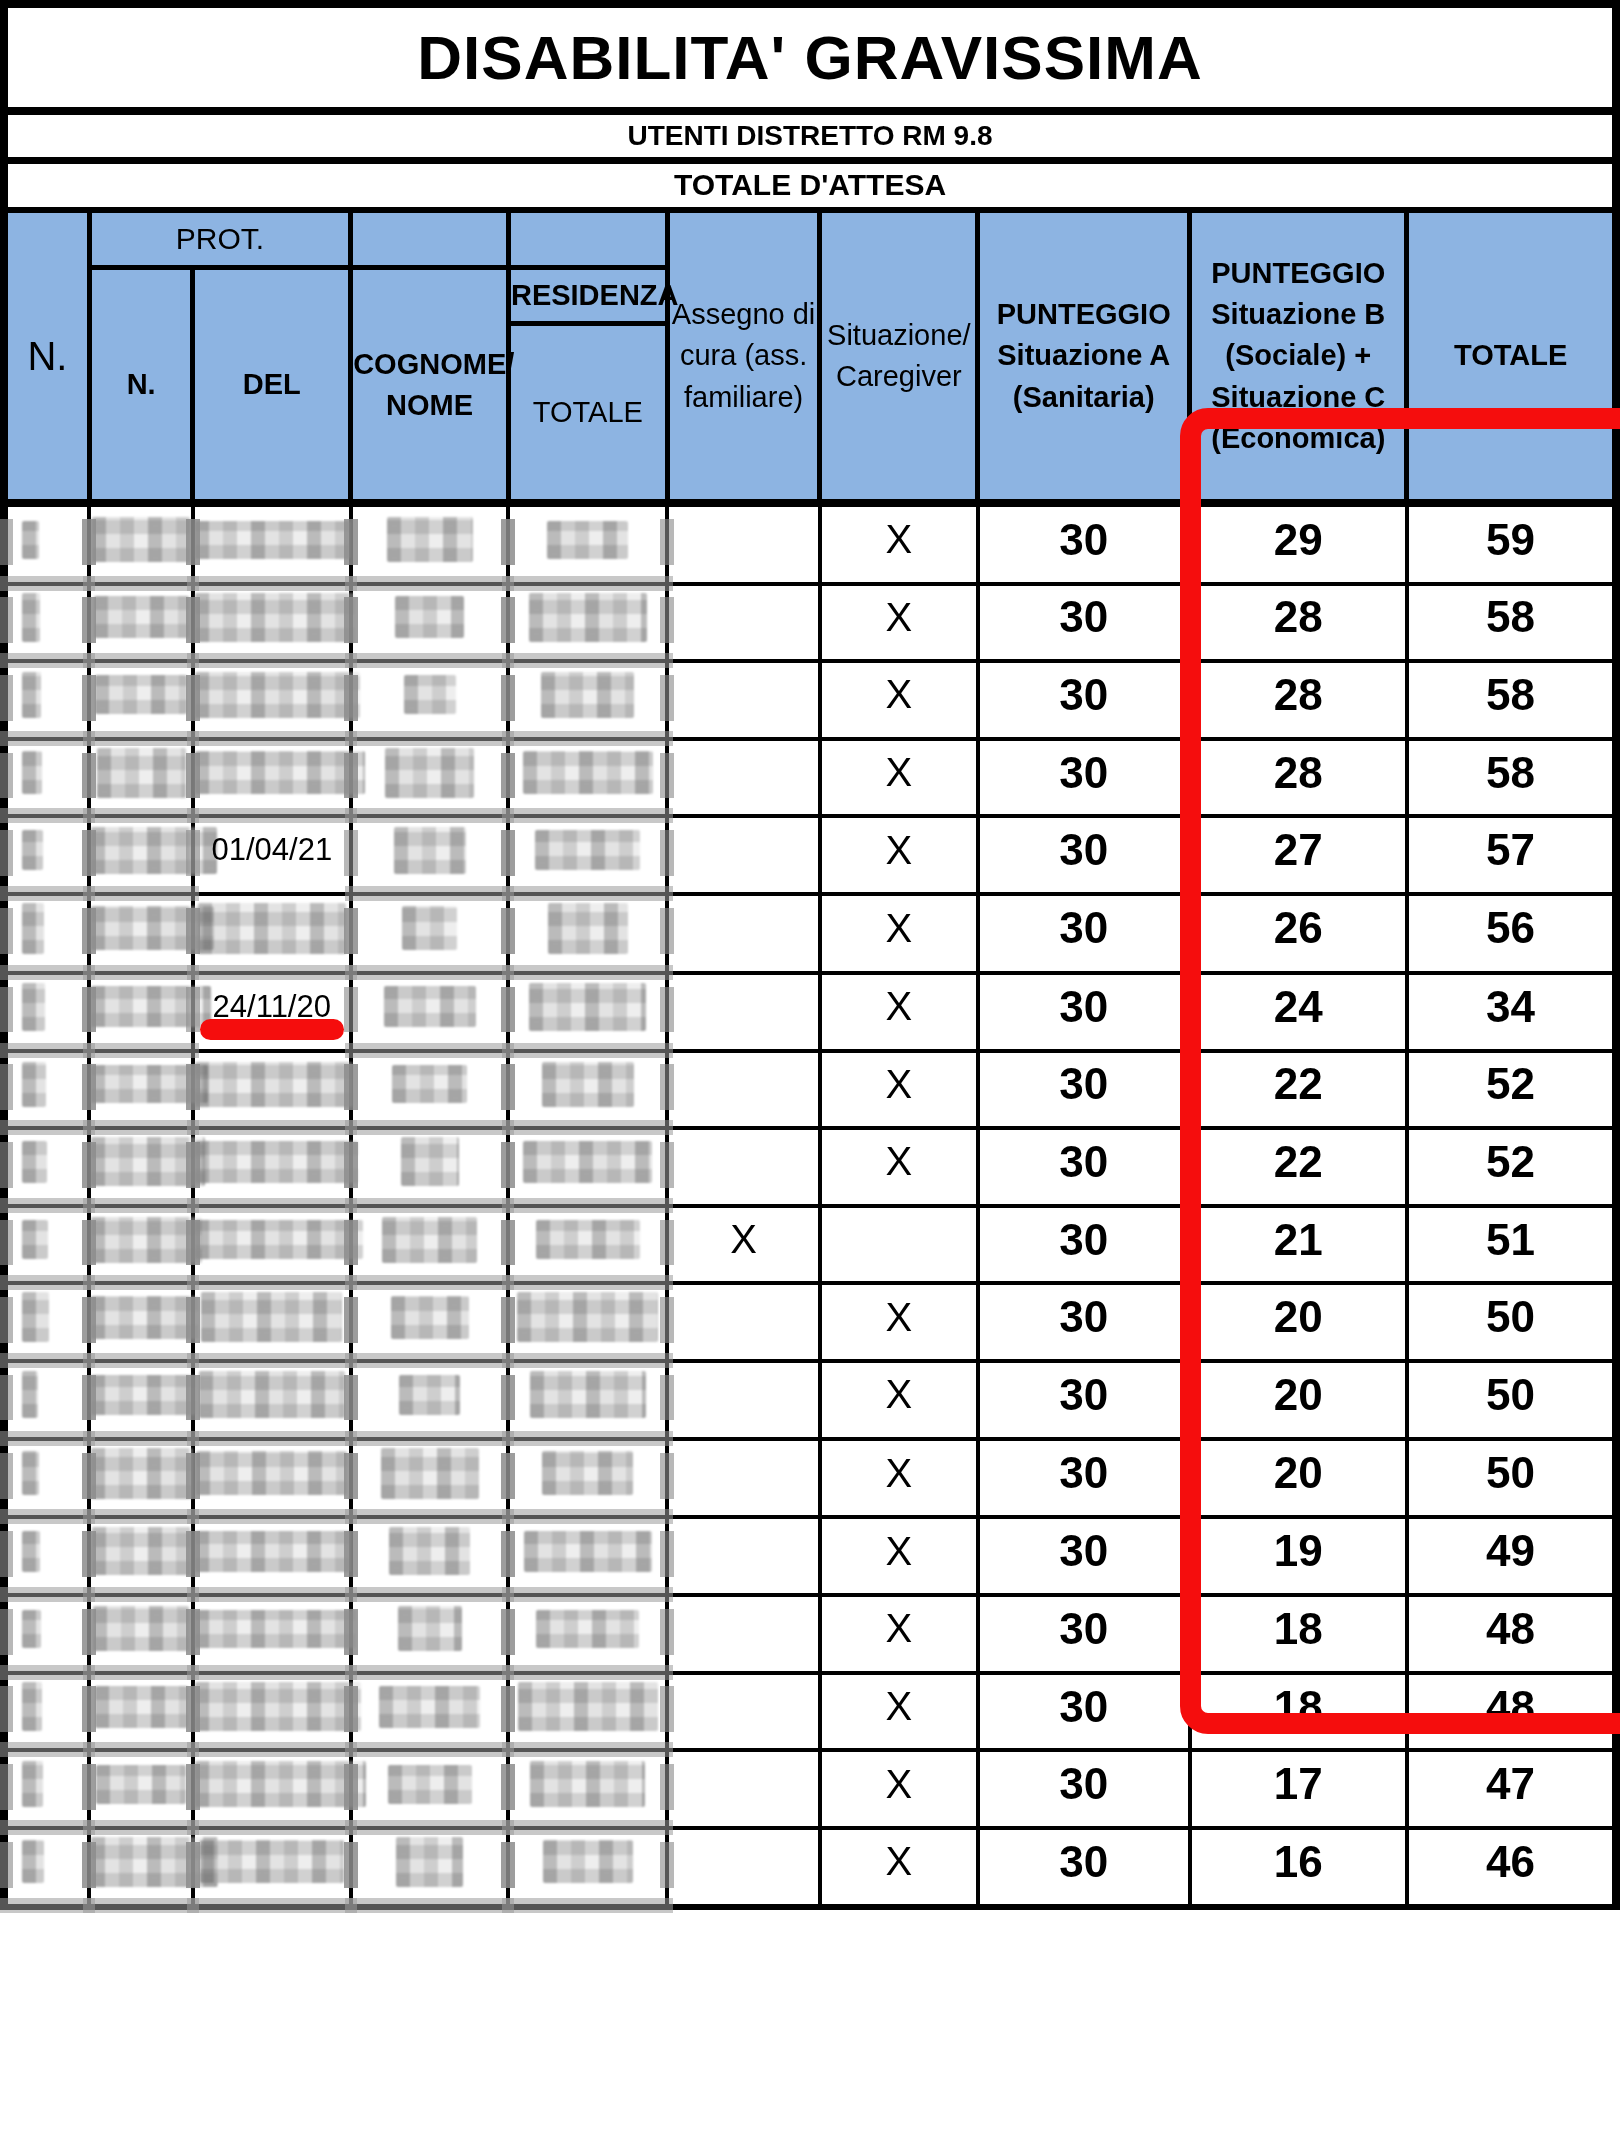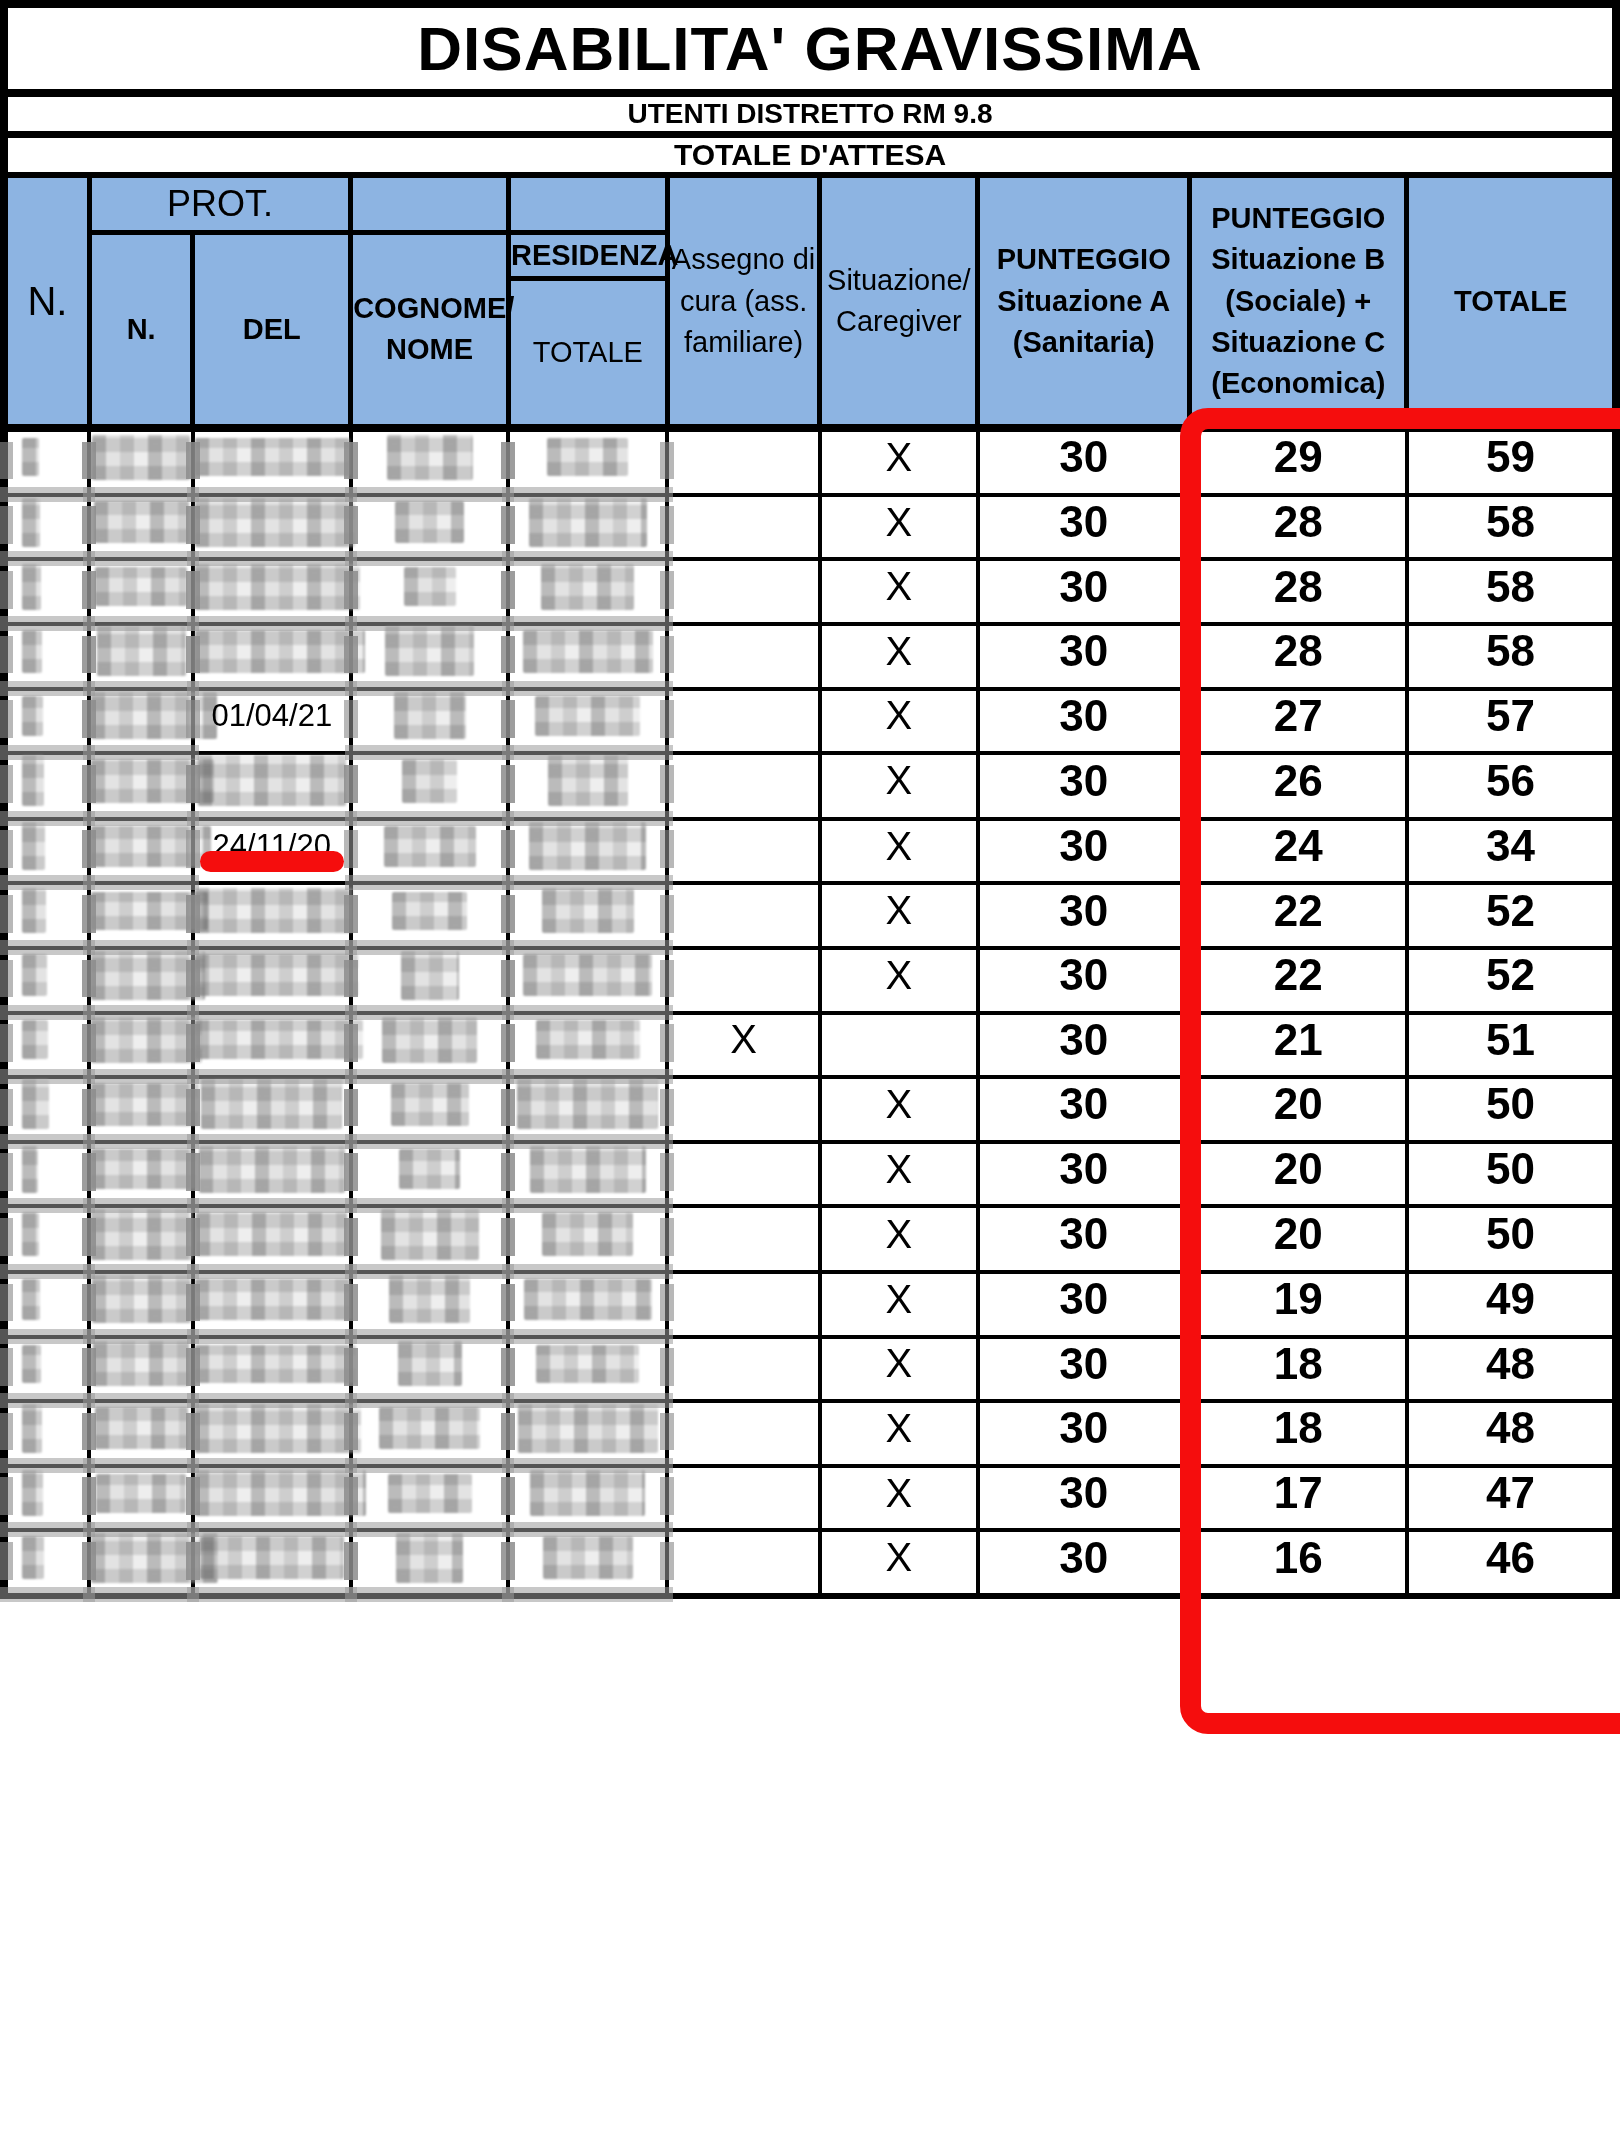--- a/index.html
+++ b/index.html
@@ -5,21 +5,21 @@
   html,body{margin:0;padding:0;background:#ffffff;}
   .sheet{
     position:relative;
     width:1620px;height:2154px;
     background:#ffffff;
     font-family:"Liberation Sans", sans-serif;
     overflow:hidden;
   }
   table.grid{
     position:absolute;left:0;top:0;
-    width:1620px;height:1599px;
+    width:1620px;height:1910px;
     border-collapse:collapse;
     table-layout:fixed;
     border:8px solid #000;
     border-bottom-width:6px;
   }
   td{padding:0;text-align:center;vertical-align:middle;overflow:visible;}
 
   
   tr.title-row{height:88px;}
   tr.title-row td{border-bottom:8px solid #000;font-size:62px;font-weight:bold;letter-spacing:1px;}
@@ -32,21 +32,21 @@
   tr.h1{height:46px;} tr.h2{height:44px;} tr.h3{height:148px;}
   td.hb{
     background:#8db4e2;
     border:5px solid #000;
     font-size:29px;
     line-height:1.42;
     white-space:pre-line;
   }
   td.hb.bold{font-weight:bold;}
   td.h-n1{font-size:40px;}
-  td.h-prot{font-size:36px;text-align:center;}
+  td.h-prot{font-size:30px;text-align:center;}
 
   
   tbody.bodydata td{
     border:4px solid #000;
     position:relative;
     padding-bottom:10px;
   }
   tbody.bodydata tr:first-child td{border-top:8px solid #000;}
   td.numcell{font-weight:bold;font-size:44px;}
   td.xcell{font-size:40px;}

